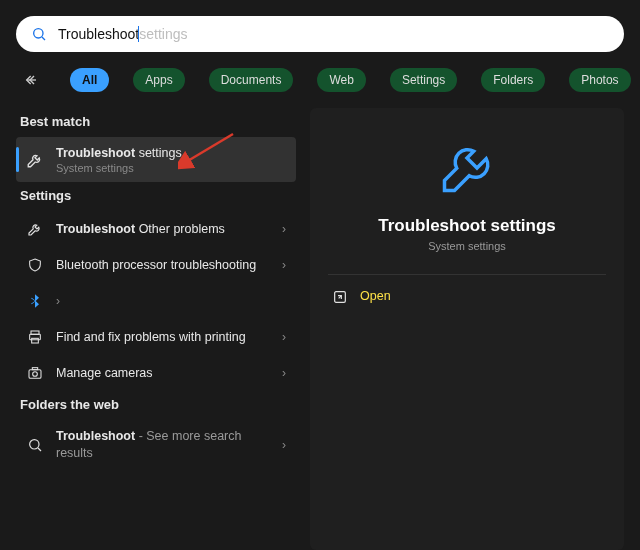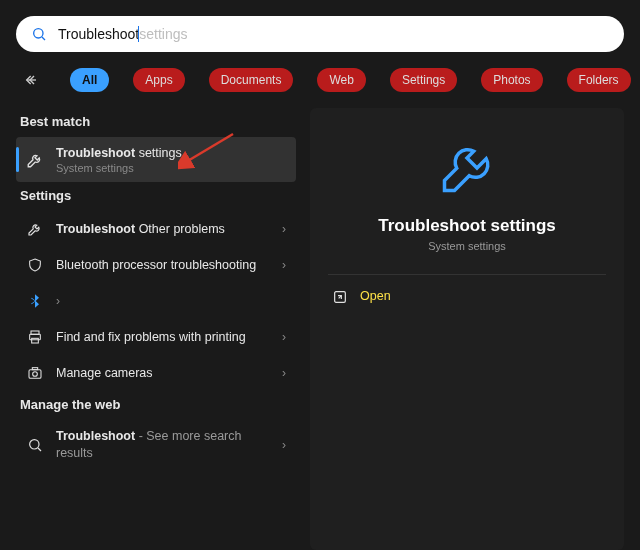--- a/index.html
+++ b/index.html
@@ -7,21 +7,21 @@
   .root { width: 640px; height: 550px; background: #1a1a1a; padding: 16px 16px 0 16px; display: flex; flex-direction: column; }
   
   .searchbar { display: flex; align-items: center; background: #fff; border-radius: 20px; height: 36px; padding: 0 14px; gap: 10px; }
   .search-typed { font-size: 14px; color: #111; }
   .search-suggest { font-size: 14px; color: #bdbdbd; }
   .search-text-wrap { flex: 1; position: relative; height: 20px; display: flex; align-items: center; }
   .caret { display: inline-block; width: 1px; height: 16px; background: #1a73e8; margin-left: -1px; }
   
   .filters { display: flex; align-items: center; gap: 24px; margin-top: 14px; padding: 0 2px 14px 2px; }
   .back-btn { width: 28px; height: 28px; display: flex; align-items: center; justify-content: center; border-radius: 50%; color: #ccc; flex-shrink: 0; }
-  .pill { padding: 5px 12px; border-radius: 14px; background: #b91c1c; color: #ddd; font-size: 12px; white-space: nowrap; cursor: pointer; }
+  .pill { padding: 5px 12px; border-radius: 14px; background: #14532d; color: #ddd; font-size: 12px; white-space: nowrap; cursor: pointer; }
   .pill.active { background: #3aa0ff; color: #101010; font-weight: 600; }
   .play-chip { width: 26px; height: 26px; display: flex; align-items: center; justify-content: center; color: #ddd; }
   .right-icons { margin-left: auto; display: flex; align-items: center; gap: 10px; }
   .avatar { width: 24px; height: 24px; border-radius: 50%; background: #2e2e2e; display: flex; align-items: center; justify-content: center; font-size: 12px; color: #ddd; }
   .more-dots { color: #ccc; letter-spacing: 2px; font-size: 14px; }
   .copilot { width: 24px; height: 24px; border-radius: 6px; background: linear-gradient(135deg,#ff4da6,#4da6ff,#33d17a); }
   
   .body { flex: 1; display: flex; gap: 14px; overflow: hidden; }
   .leftcol { width: 280px; display: flex; flex-direction: column; }
   .section-title { font-size: 13px; font-weight: 600; color: #e8e8e8; margin: 6px 0 8px 4px; }
@@ -75,22 +75,22 @@
       <svg viewBox="0 0 24 24" width="16" height="16" fill="none" stroke="currentColor" stroke-width="2" style="position:absolute">
           <line x1="4" y1="12" x2="18" y2="12"></line>
           <polyline points="10 6 4 12 10 18"></polyline>
         </svg>
     </div>
     <span class="pill active">All</span>
     <span class="pill">Apps</span>
     <span class="pill">Documents</span>
     <span class="pill">Web</span>
     <span class="pill">Settings</span>
+    <span class="pill">Folders</span>
     <span class="pill">Photos</span>
-    <span class="pill">Folders</span>
     <span class="play-chip">
       <svg viewBox="0 0 24 24" width="12" height="12" fill="currentColor">
           <polygon points="6,4 20,12 6,20"></polygon>
         </svg>
     </span>
     <div class="right-icons">
       <div class="avatar">A</div>
       <div class="more-dots">•••</div>
       <div class="copilot"></div>
     </div>
@@ -171,21 +171,21 @@
                 <rect x="8" y="4" width="8" height="3"></rect>
               </svg>
           </span>
           <div class="rtext">
               <div class="rtitle">Manage cameras</div>
             </div>
           <span class="chev">›</span>
         </div>
       </div>
 
-      <div class="section-title">Manage the web</div>
+      <div class="section-title">Folders the web</div>
 
       <div class="result">
         <span class="ricon">
           <svg viewBox="0 0 24 24" width="16" height="16" fill="none" stroke="currentColor" stroke-width="1.8">
               <circle cx="11" cy="11" r="7"></circle>
               <line x1="21" y1="21" x2="16.5" y2="16.5"></line>
             </svg>
         </span>
         <div class="rtext">
             <div class="rtitle"><b>Troubleshoot</b><span style="color:#9a9a9a"> - See more search results</span></div>

